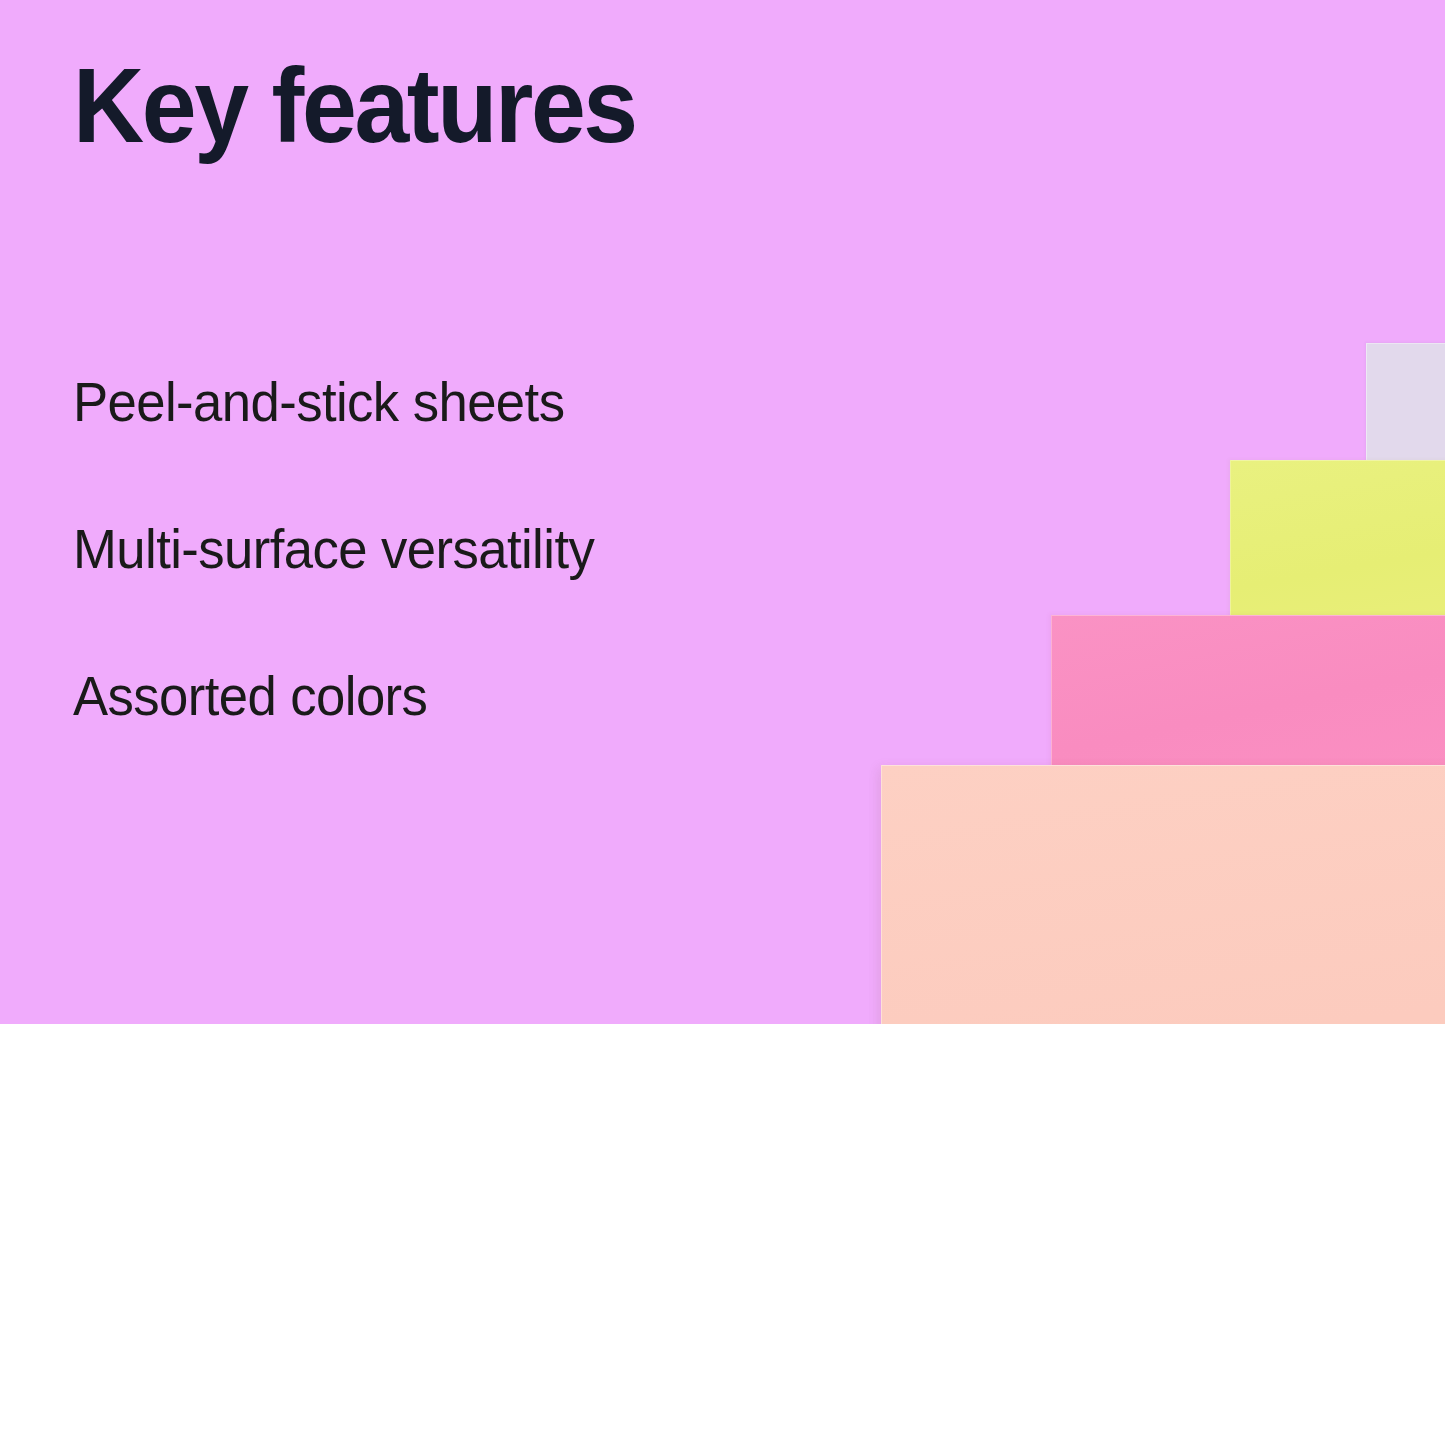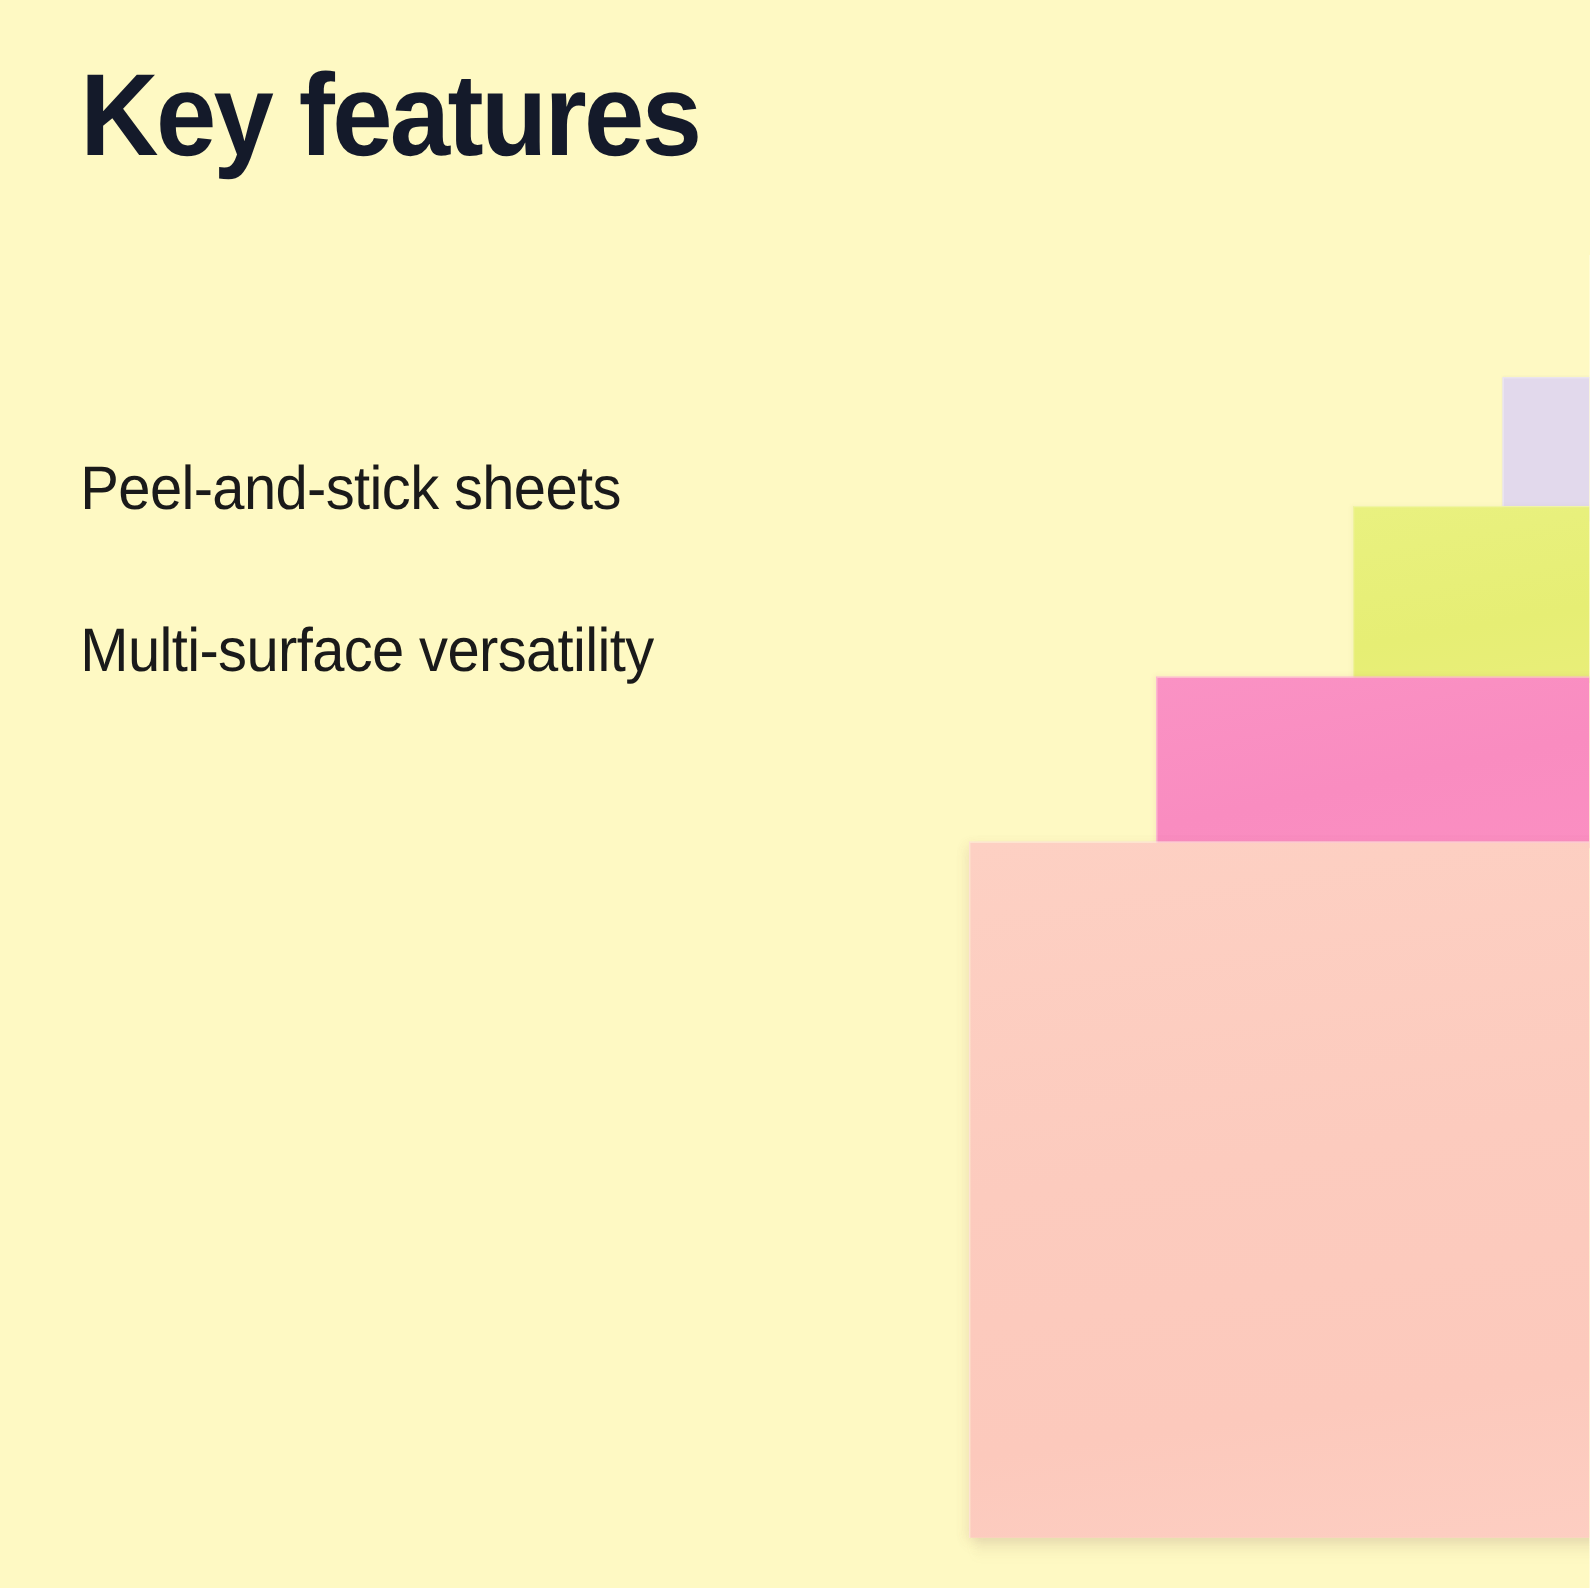--- a/index.html
+++ b/index.html
@@ -9,22 +9,22 @@
   body {
     width: 1445px;
     height: 1444px;
     overflow: hidden;
     font-family: "Liberation Sans", sans-serif;
   }
 
   #canvas {
     position: relative;
     width: 1445px;
-    height: 1444px;
-    background: #fef9c3;
+    height: 1024px;
+    background: #f0abfc;
     overflow: hidden;
   }
 
   
   #note-stack {
     position: absolute;
     inset: 0;
     pointer-events: none;
   }
   .sticky-note {
@@ -118,21 +118,21 @@
     left: 0;
     top: 328px;
     margin: 0;
     padding: 0;
     list-style: none;
     width: 800px;
   }
   .feature-item {
     height: 147px;
     display: flex;
-    align-items: flex-end;
+    align-items: center;
   }
   .feature-label {
     font-family: "Liberation Sans Narrow", "Liberation Sans", sans-serif;
     font-weight: 400;
     font-size: 56px;
     line-height: 62px;
     letter-spacing: -0.6px;
     color: #1A1A1A;
     transform: scaleX(0.94);
     transform-origin: left top;
@@ -156,16 +156,19 @@
 
     <h1 id="page-title">Key features</h1>
 
     <ul id="feature-list">
       <li class="feature-item">
         <span class="feature-label">Peel-and-stick sheets</span>
       </li>
       <li class="feature-item">
         <span class="feature-label">Multi-surface versatility</span>
       </li>
+      <li class="feature-item">
+        <span class="feature-label">Assorted colors</span>
+      </li>
     </ul>
 
   </div>
 </div>
 
 </body></html>

